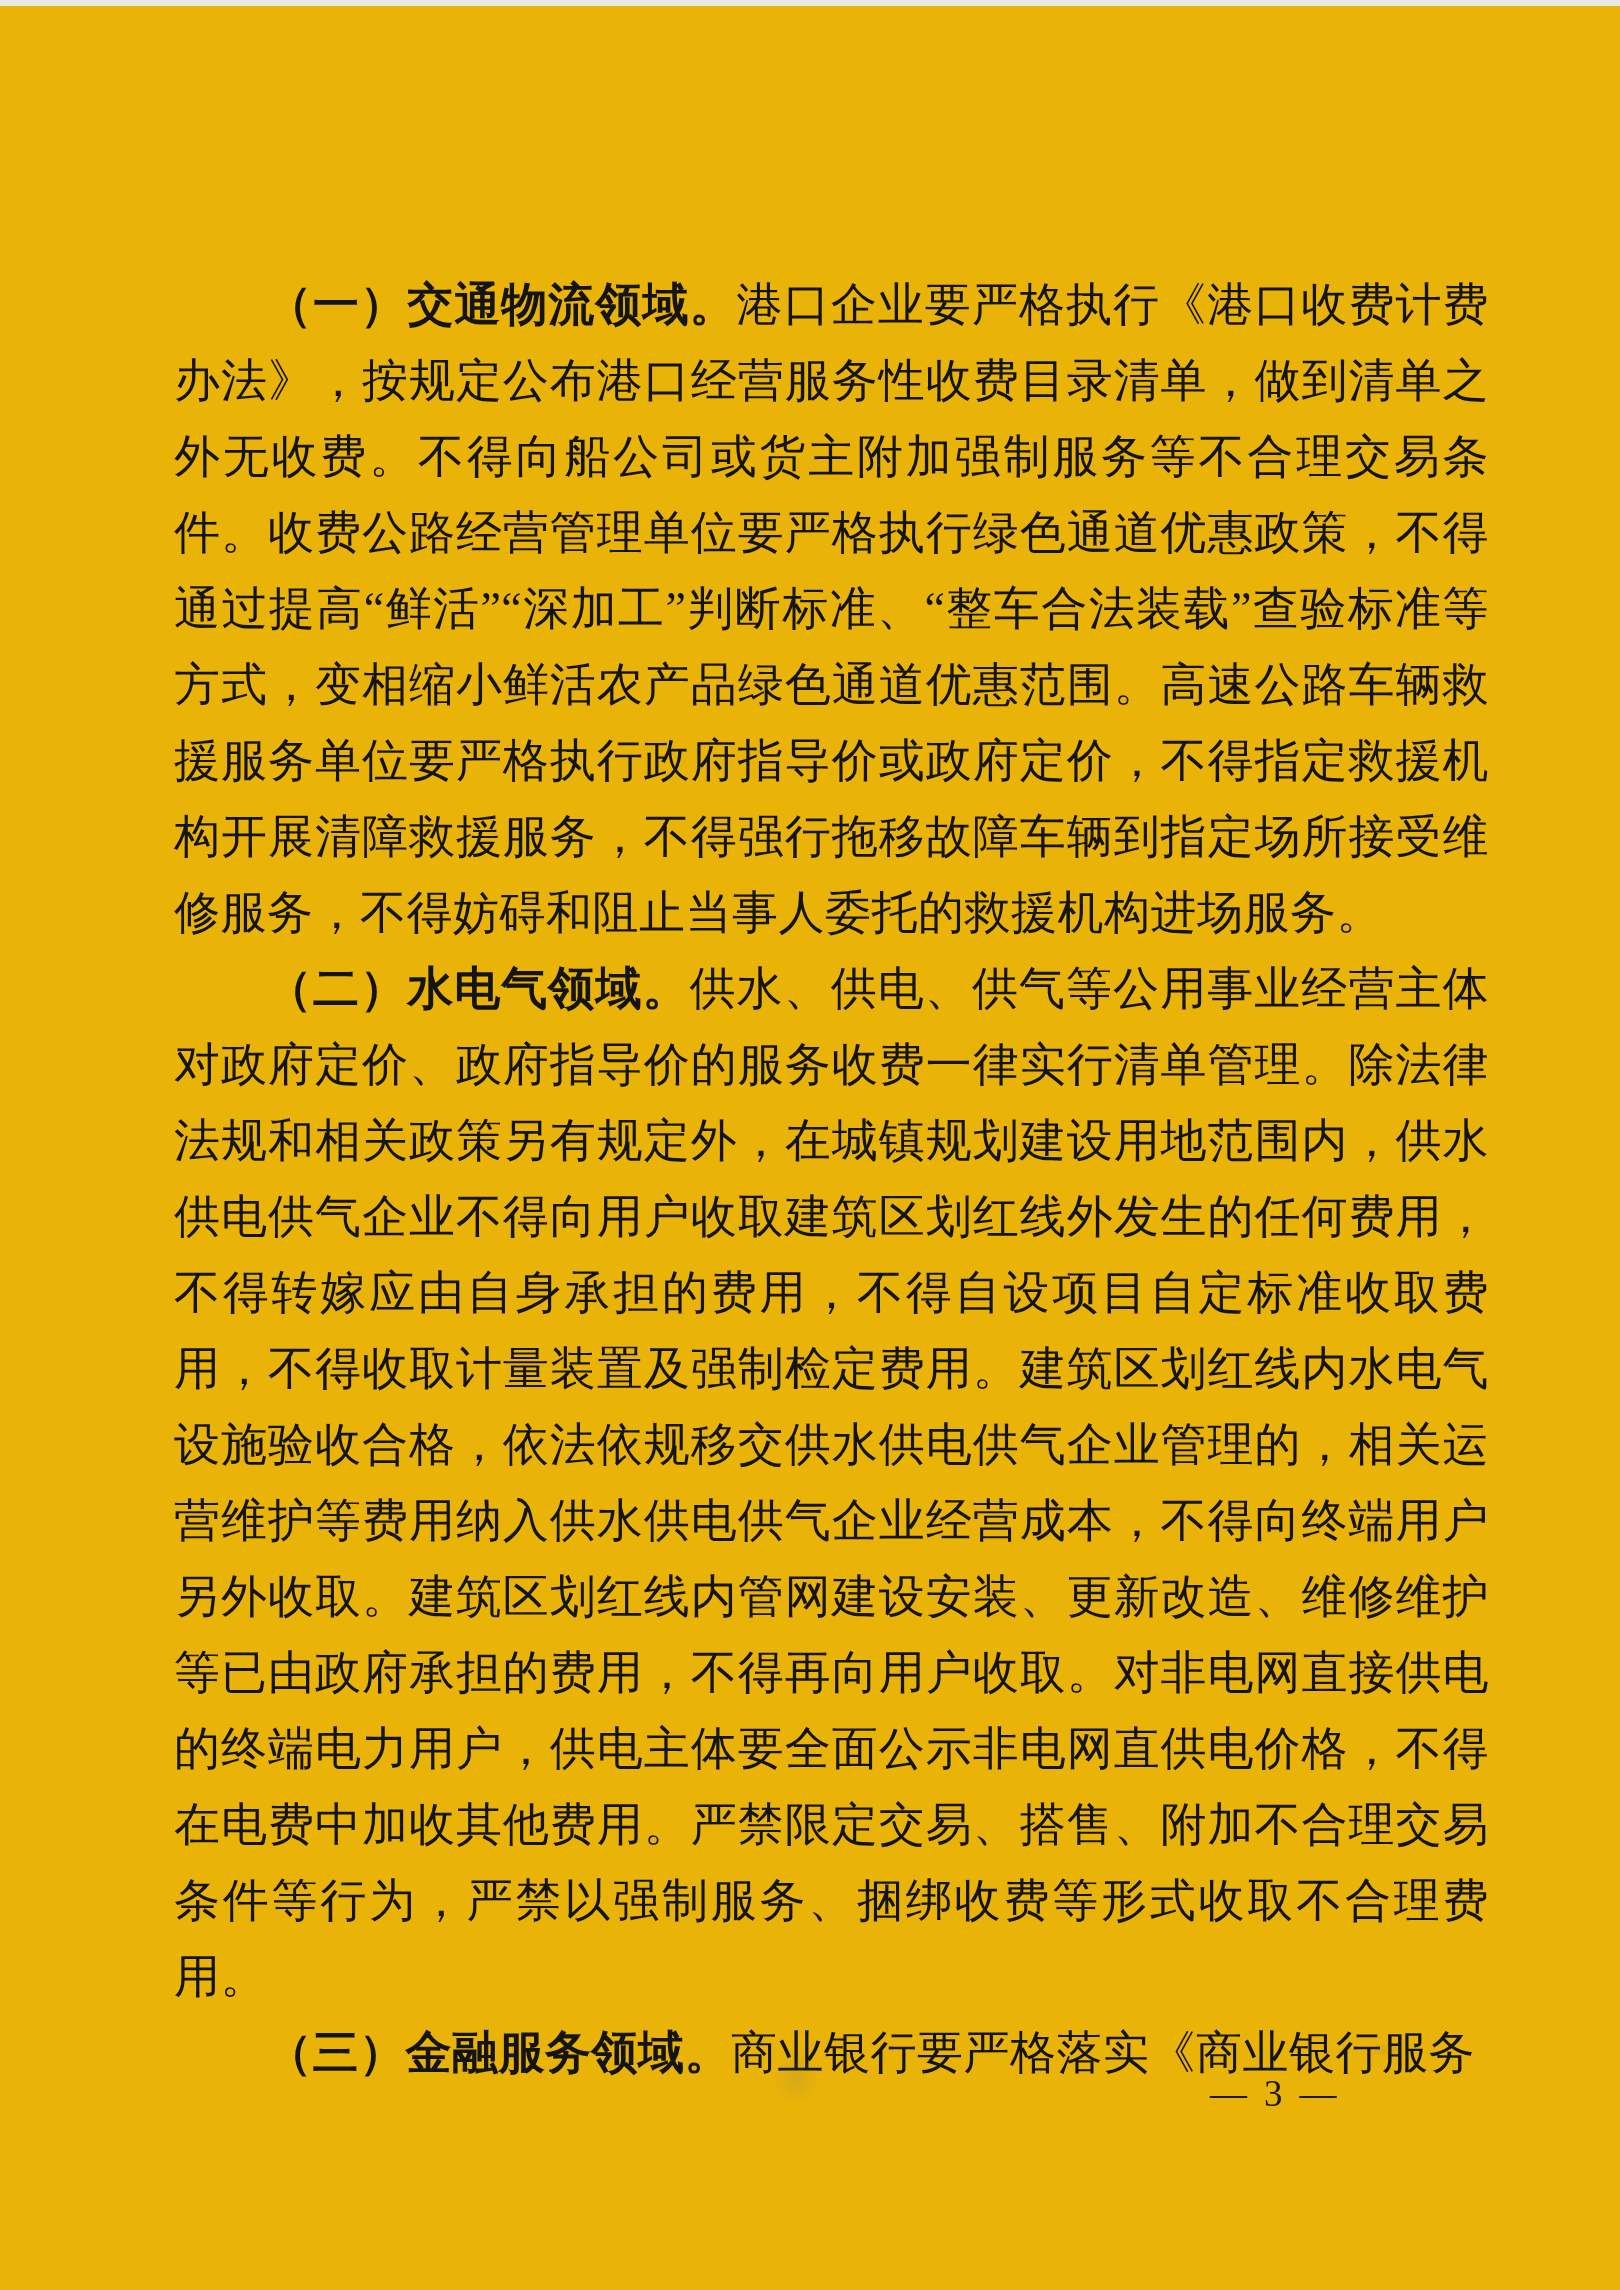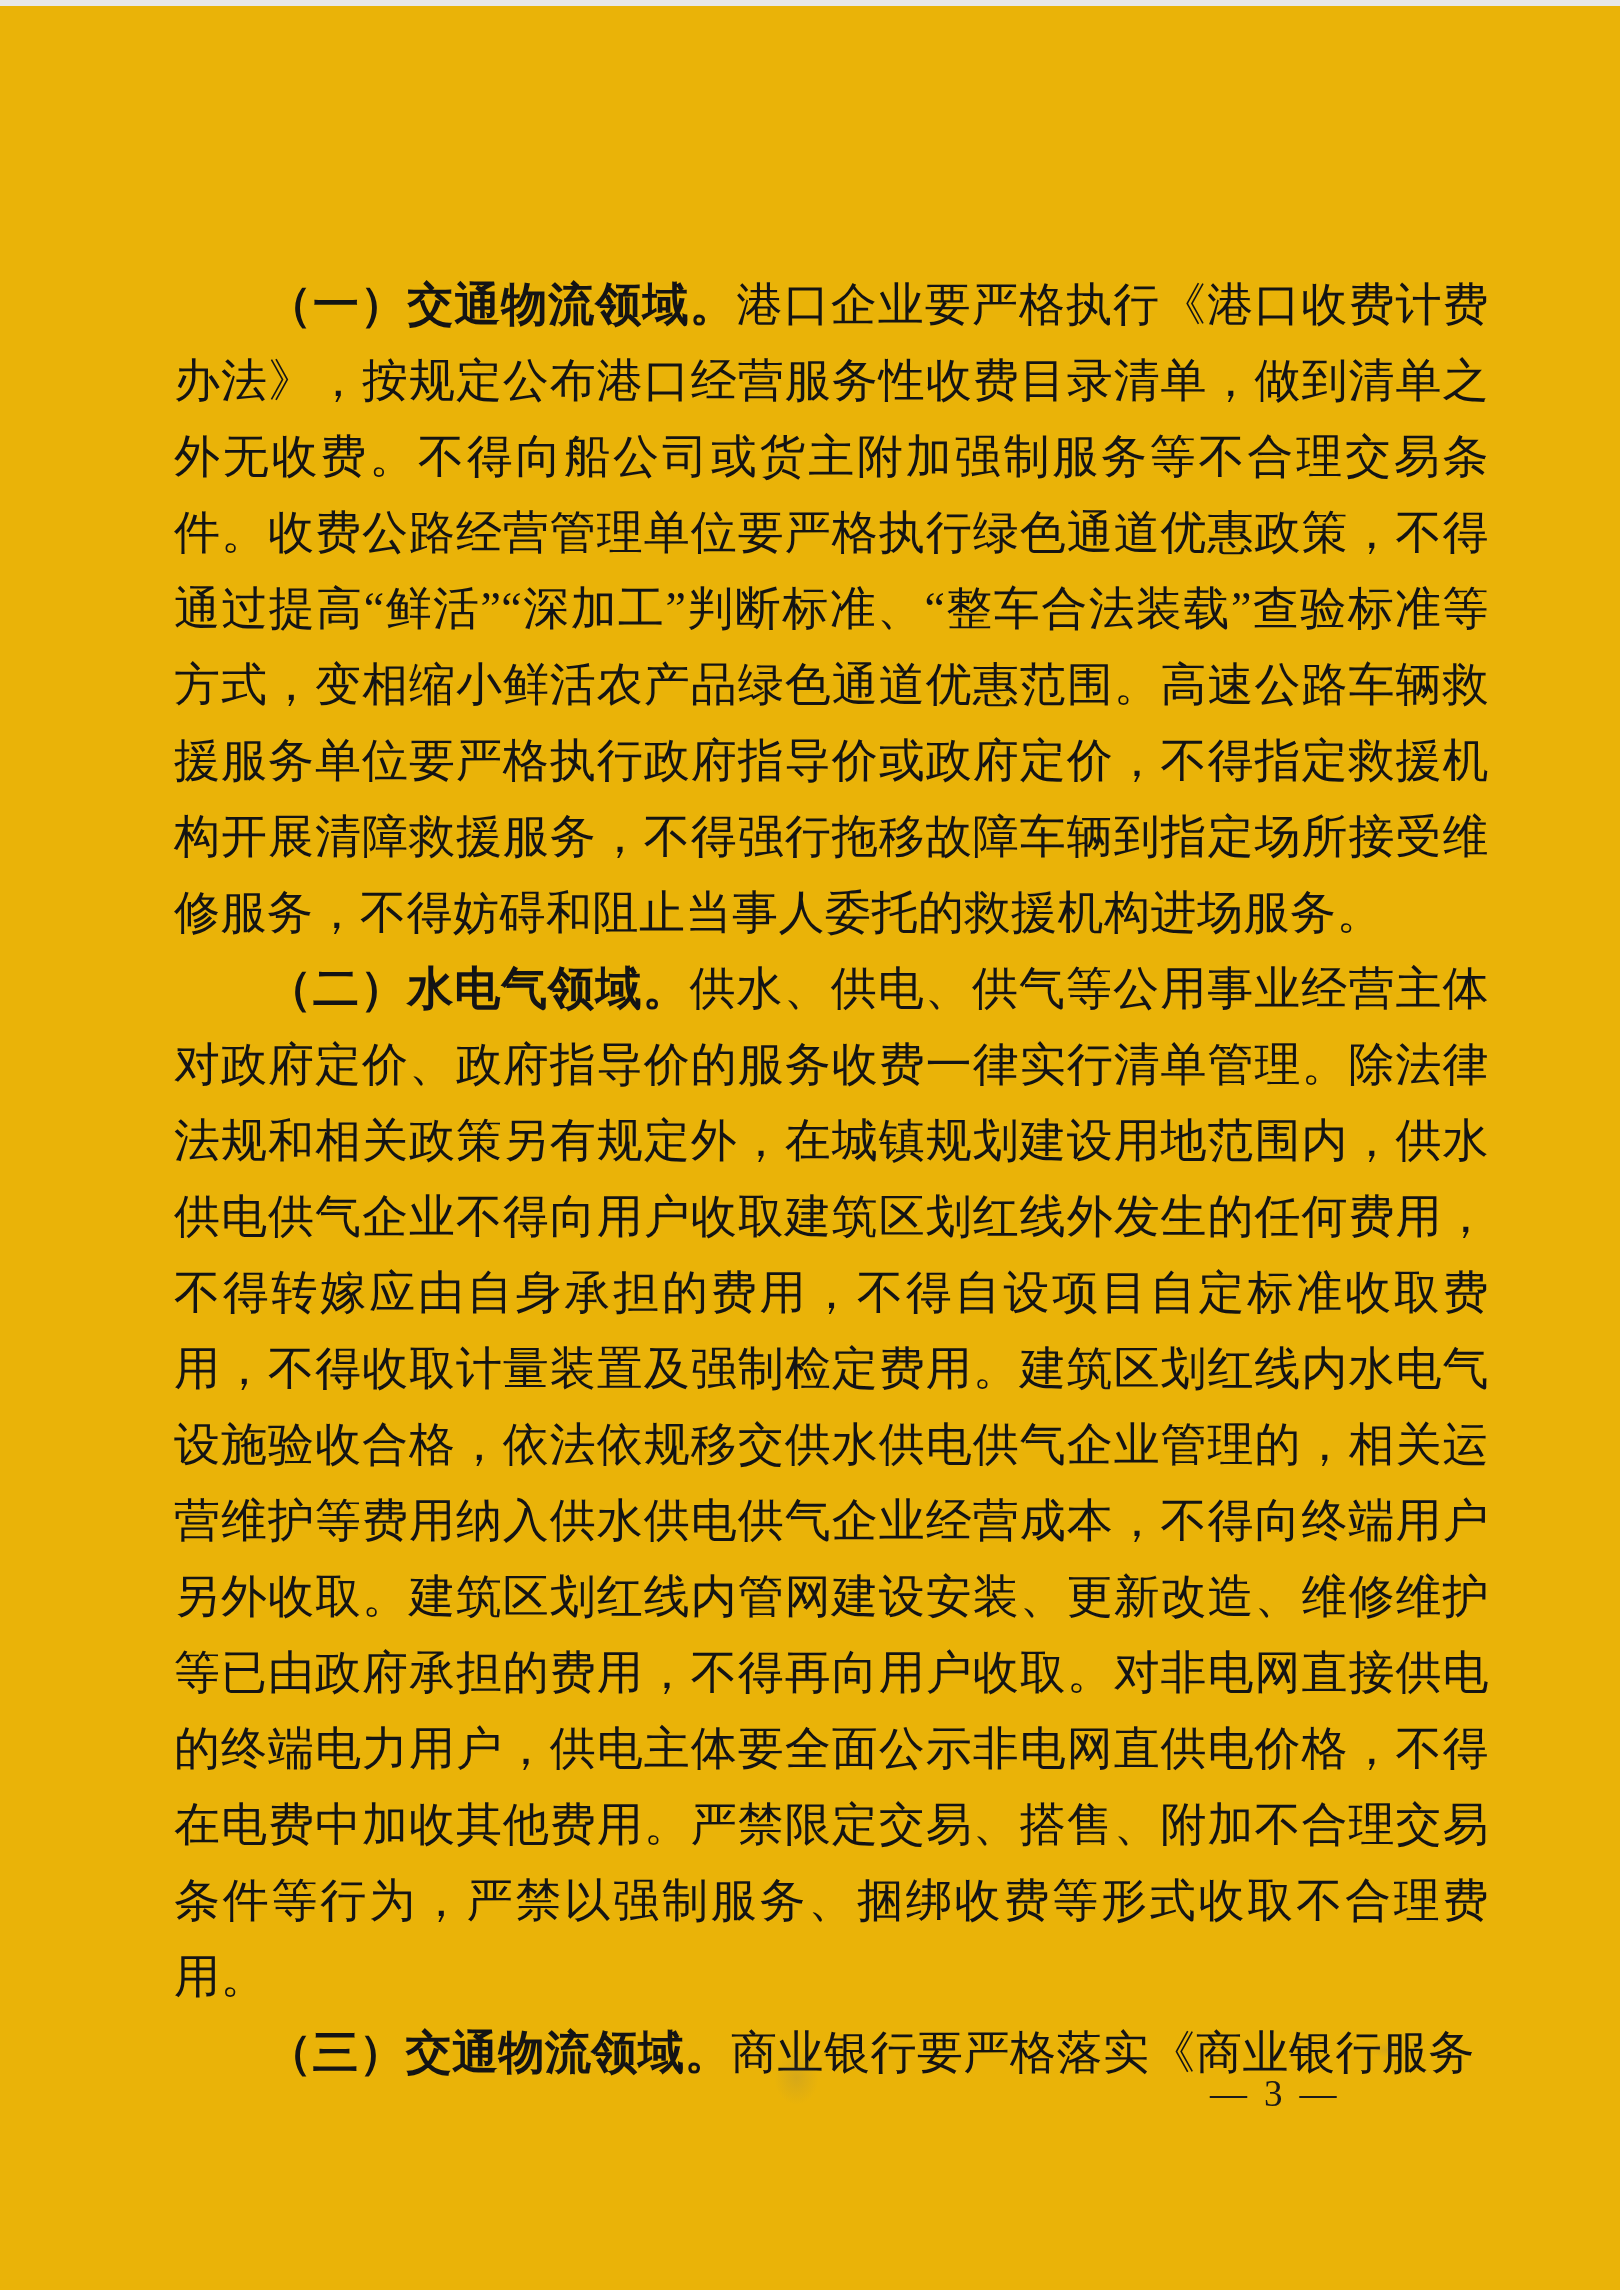--- a/index.html
+++ b/index.html
@@ -71,21 +71,21 @@
 <body>
 
 <div class="page">
 
   <div class="content">
 
     <p class="para"><span class="head">（一）交通物流领域。</span><span>港口企业要严格执行《港口收费计费办法》，按规定公布港口经营服务性收费目录清单，做到清单之外无收费。不得向船公司或货主附加强制服务等不合理交易条件。收费公路经营管理单位要严格执行绿色通道优惠政策，不得通过提高“鲜活”“深加工”判断标准、“整车合法装载”查验标准等方式，变相缩小鲜活农产品绿色通道优惠范围。高速公路车辆救援服务单位要严格执行政府指导价或政府定价，不得指定救援机构开展清障救援服务，不得强行拖移故障车辆到指定场所接受维修服务，不得妨碍和阻止当事人委托的救援机构进场服务。</span></p>
 
     <p class="para"><span class="head">（二）水电气领域。</span><span>供水、供电、供气等公用事业经营主体对政府定价、政府指导价的服务收费一律实行清单管理。除法律法规和相关政策另有规定外，在城镇规划建设用地范围内，供水供电供气企业不得向用户收取建筑区划红线外发生的任何费用，不得转嫁应由自身承担的费用，不得自设项目自定标准收取费用，不得收取计量装置及强制检定费用。建筑区划红线内水电气设施验收合格，依法依规移交供水供电供气企业管理的，相关运营维护等费用纳入供水供电供气企业经营成本，不得向终端用户另外收取。建筑区划红线内管网建设安装、更新改造、维修维护等已由政府承担的费用，不得再向用户收取。对非电网直接供电的终端电力用户，供电主体要全面公示非电网直供电价格，不得在电费中加收其他费用。严禁限定交易、搭售、附加不合理交易条件等行为，严禁以强制服务、捆绑收费等形式收取不合理费用。</span></p>
 
-    <p class="para"><span class="head">（三）交通物流领域。</span><span>商业银行要严格落实《商业银行服务</span></p>
+    <p class="para"><span class="head">（三）金融服务领域。</span><span>商业银行要严格落实《商业银行服务</span></p>
 
   </div>
 
   <div class="smudge"></div>
   <div class="speck"></div>
 
   <div class="page-num">— 3 —</div>
 
 </div>
 

